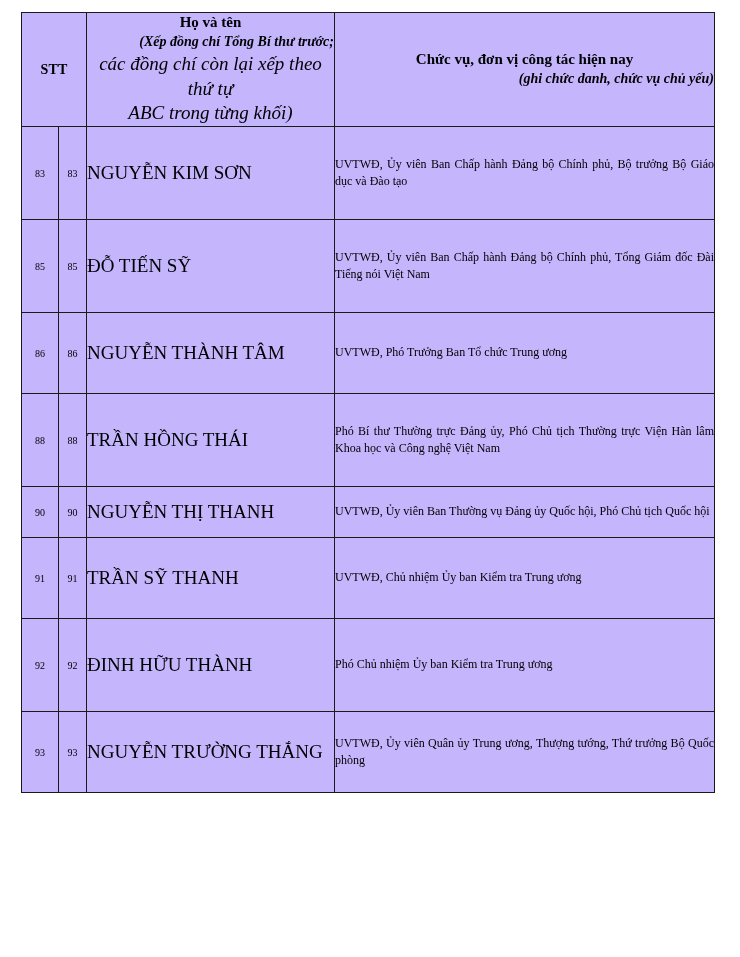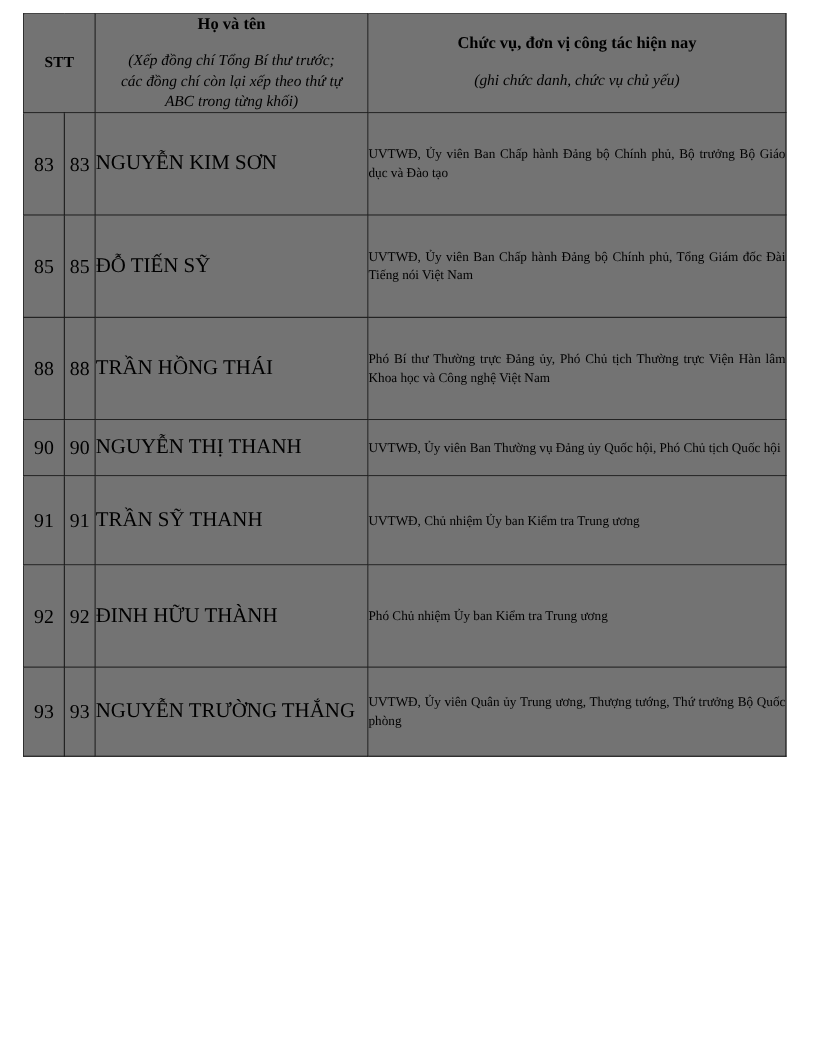--- a/index.html
+++ b/index.html
@@ -32,21 +32,21 @@
     border-collapse: collapse;
     table-layout: fixed;
     background: #ffffff;
   }
 
   table.roster td,
   table.roster th {
     border: 1px solid #1a1a1a;
     padding: 0;
     vertical-align: middle;
-    background: #737373;
+    background: #c4b5fd;
   }
 
   
   col.c-stt-a { width: 37px; }
   col.c-stt-b { width: 28px; }
   col.c-name  { width: 248px; }
   col.c-pos   { width: 380px; }
 
   
   thead th {
@@ -59,39 +59,40 @@
     font-size: 14px;
     letter-spacing: 0.2px;
   }
   .head-title {
     font-weight: bold;
     font-size: 15px;
     line-height: 1.28;
   }
   .head-sub {
     font-style: italic;
-    font-weight: normal;
+    font-weight: bold;
     font-size: 14px;
     line-height: 1.34;
-    margin-top: 15px;
+    margin-top: 1px;
+    text-align: right;
   }
   .head-sub-tight {
     font-style: italic;
     font-weight: normal;
-    font-size: 14px;
+    font-size: 19px;
     line-height: 1.3;
     margin-top: 0px;
   }
   th.head-name { padding: 5px 10px 9px 10px; }
   th.head-pos  { padding: 5px 10px 9px 10px; }
 
   
   td.cell-num {
     text-align: center;
-    font-size: 18px;
+    font-size: 10px;
     vertical-align: middle;
   }
   td.cell-name {
     font-size: 19px;
     padding: 0 6px 0 10px;
     vertical-align: middle;
     line-height: 1.3;
     white-space: nowrap;
   }
   td.cell-pos {
@@ -151,20 +152,28 @@
           </td>
         </tr>
         <tr class="h-tall">
           <td class="cell-num">85</td>
           <td class="cell-num">85</td>
           <td class="cell-name">ĐỖ TIẾN SỸ</td>
           <td class="cell-pos">
             <span class="pos-text">UVTWĐ, Ủy viên Ban Chấp hành Đảng bộ Chính phủ, Tổng Giám đốc Đài Tiếng nói Việt Nam</span>
           </td>
         </tr>
+        <tr class="h-mid">
+          <td class="cell-num">86</td>
+          <td class="cell-num">86</td>
+          <td class="cell-name">NGUYỄN THÀNH TÂM</td>
+          <td class="cell-pos">
+            <span class="pos-text">UVTWĐ, Phó Trưởng Ban Tổ chức Trung ương</span>
+          </td>
+        </tr>
         <tr class="h-tall">
           <td class="cell-num">88</td>
           <td class="cell-num">88</td>
           <td class="cell-name">TRẦN HỒNG THÁI</td>
           <td class="cell-pos">
             <span class="pos-text">Phó Bí thư Thường trực Đảng ủy, Phó Chủ tịch Thường trực Viện Hàn lâm Khoa học và Công nghệ Việt Nam</span>
           </td>
         </tr>
         <tr class="h-short">
           <td class="cell-num">90</td>

